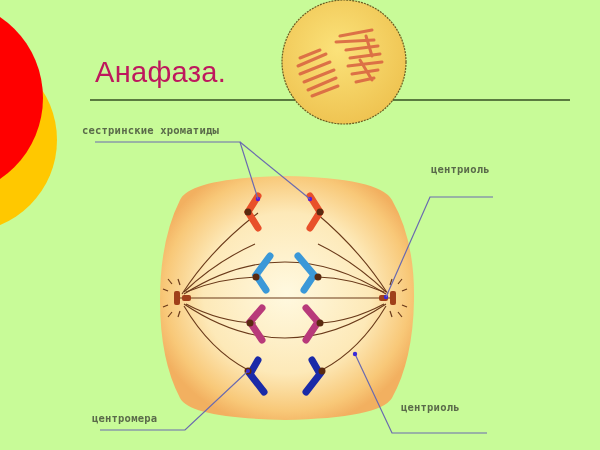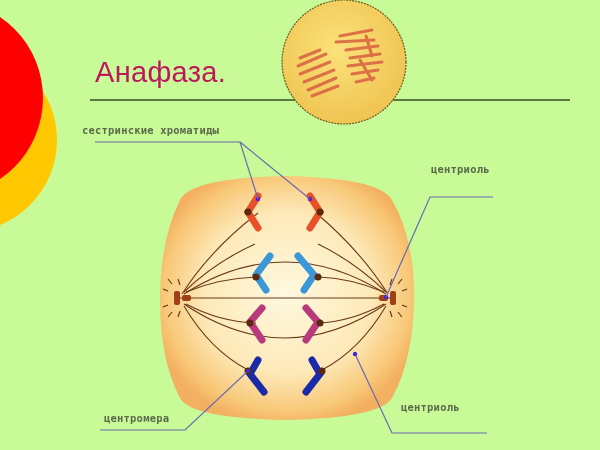--- a/index.html
+++ b/index.html
@@ -142,17 +142,17 @@
       <polyline points="487,433 392,433 355,354"></polyline>
     </g>
     <circle cx="355" cy="354" r="2.2" fill="#3a2ad8"></circle>
     <circle cx="248" cy="371" r="2" fill="#3a2ad8"></circle>
   </svg>
 
   <div class="title">Анафаза.</div>
 
   <div class="label" style="left:82px; top:123px;">сестринские хроматиды</div>
   <div class="label" style="left:431px; top:162px;">центриоль</div>
-  <div class="label" style="left:104px; top:411px;">центромера</div>
+  <div class="label" style="left:92px; top:411px;">центромера</div>
   <div class="label" style="left:401px; top:400px;">
     <div>центриоль</div>
   </div>
 </div>
 
 </body></html>

